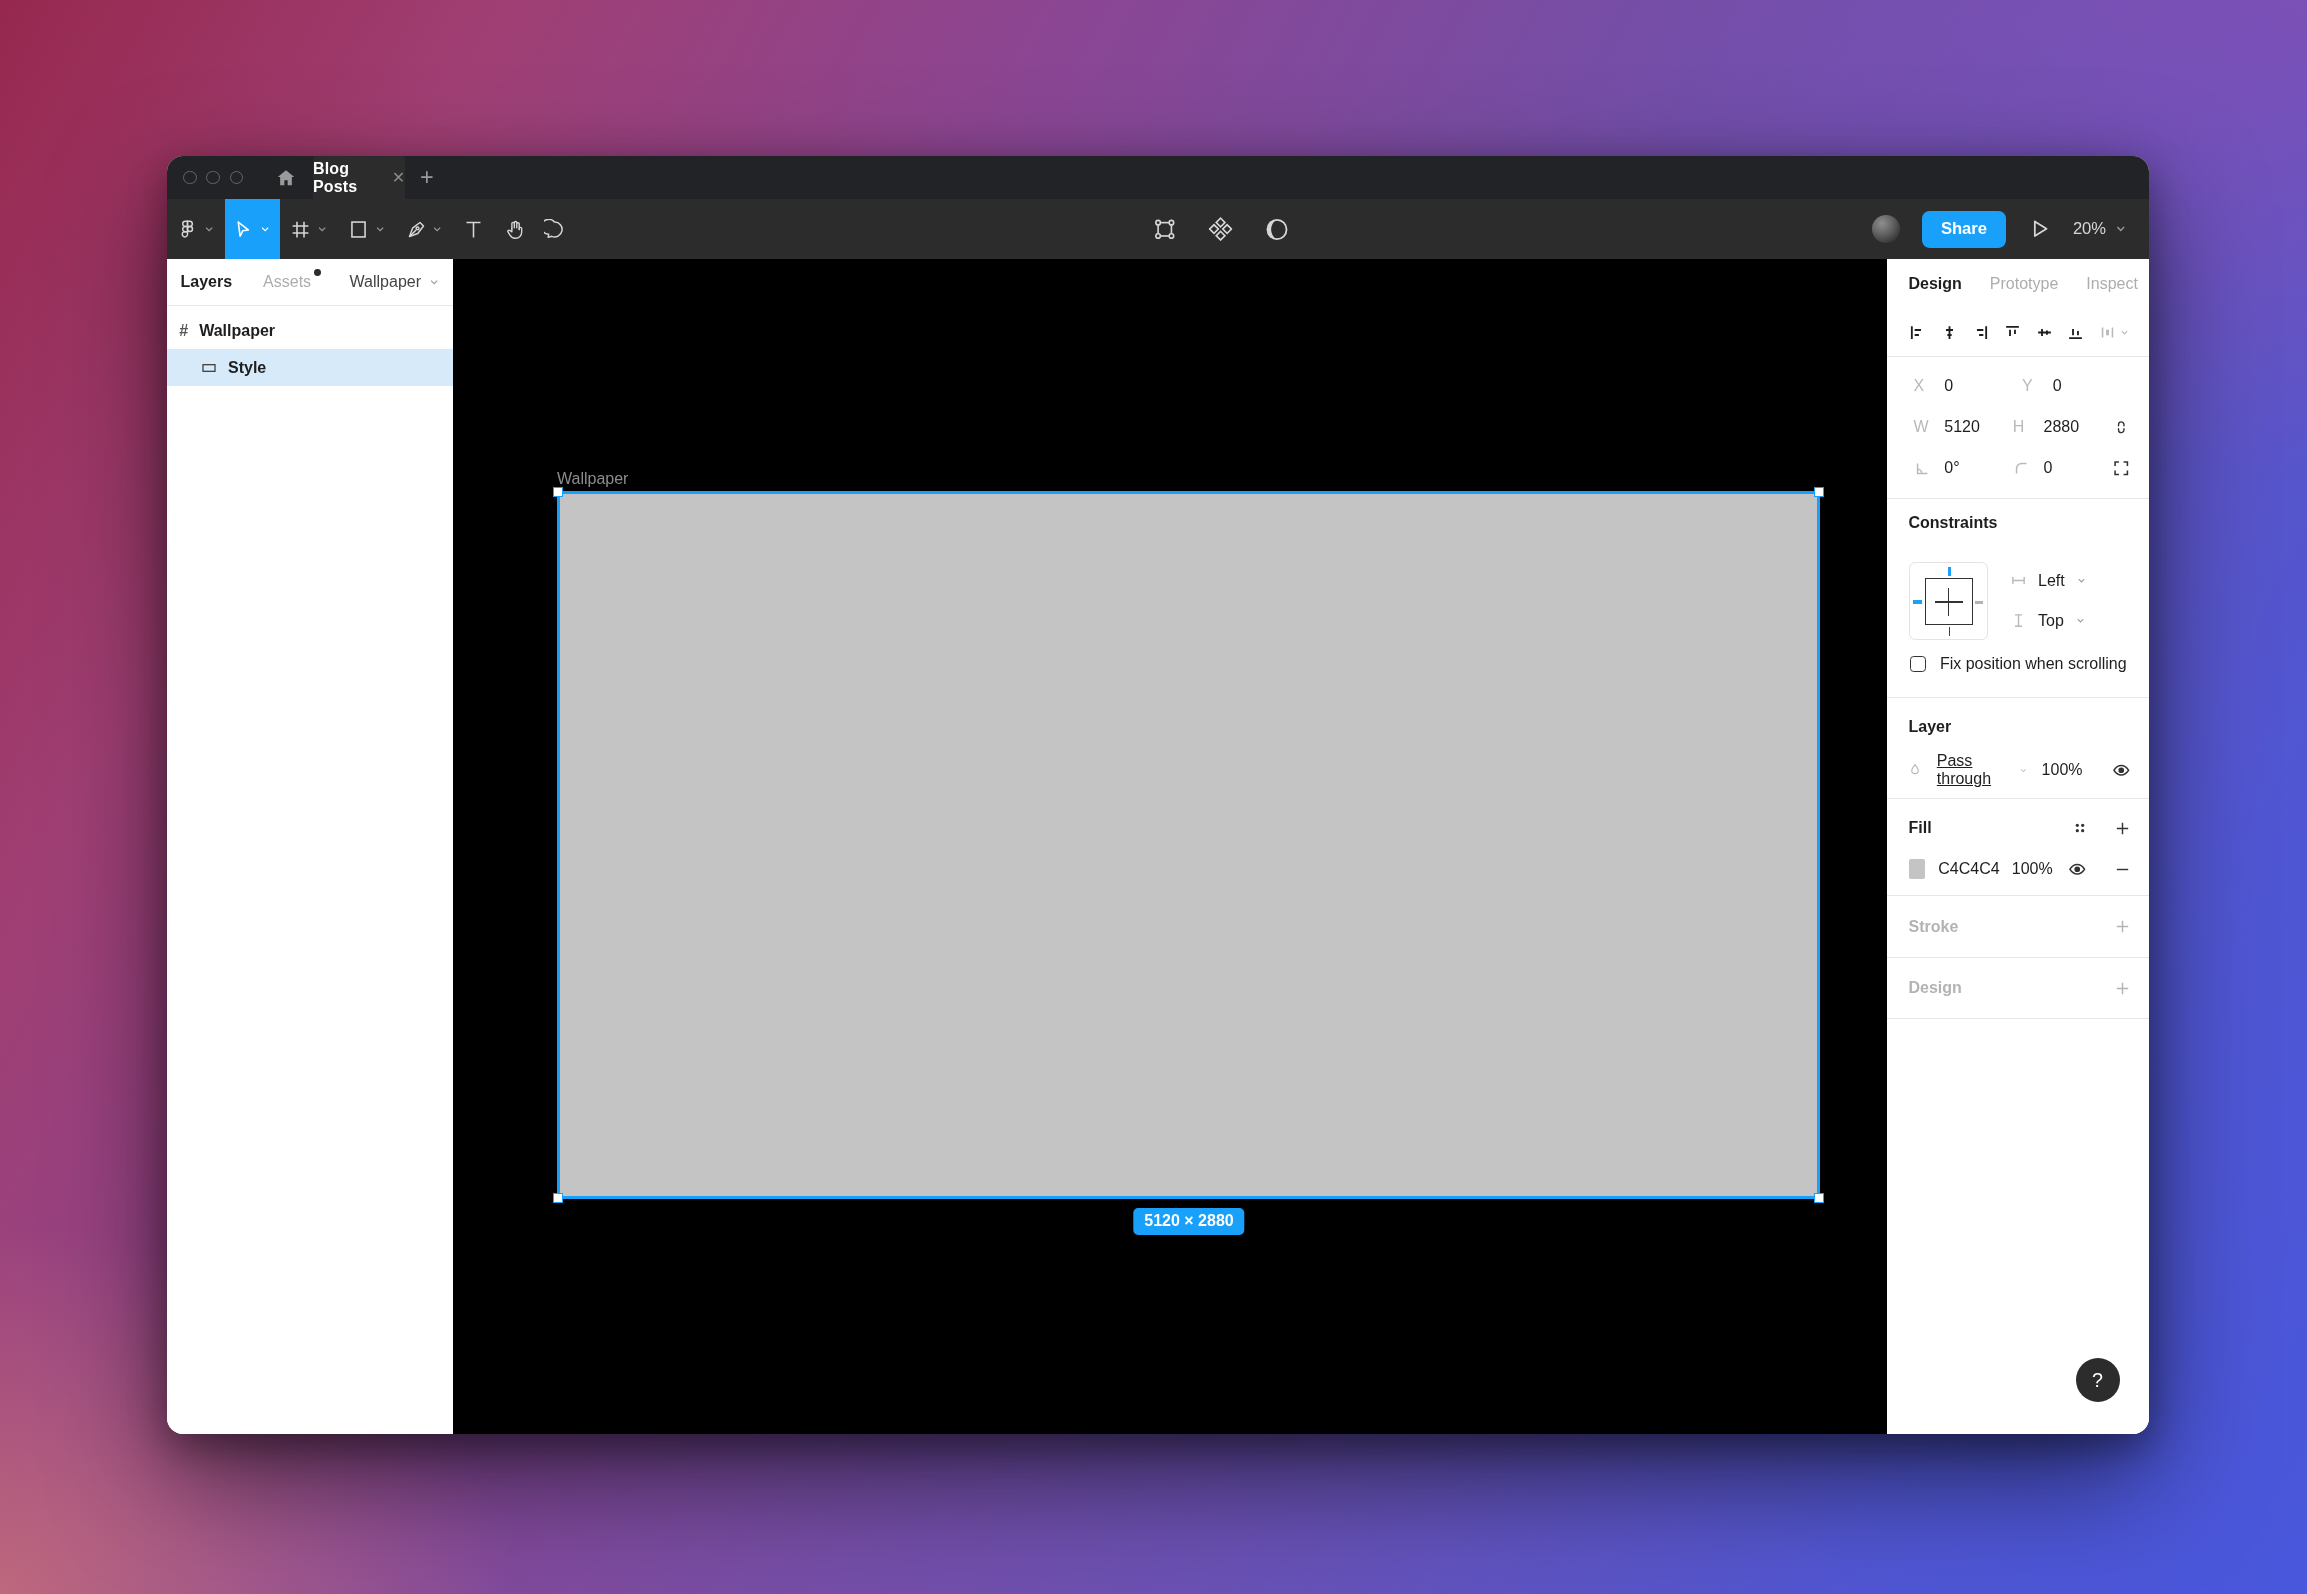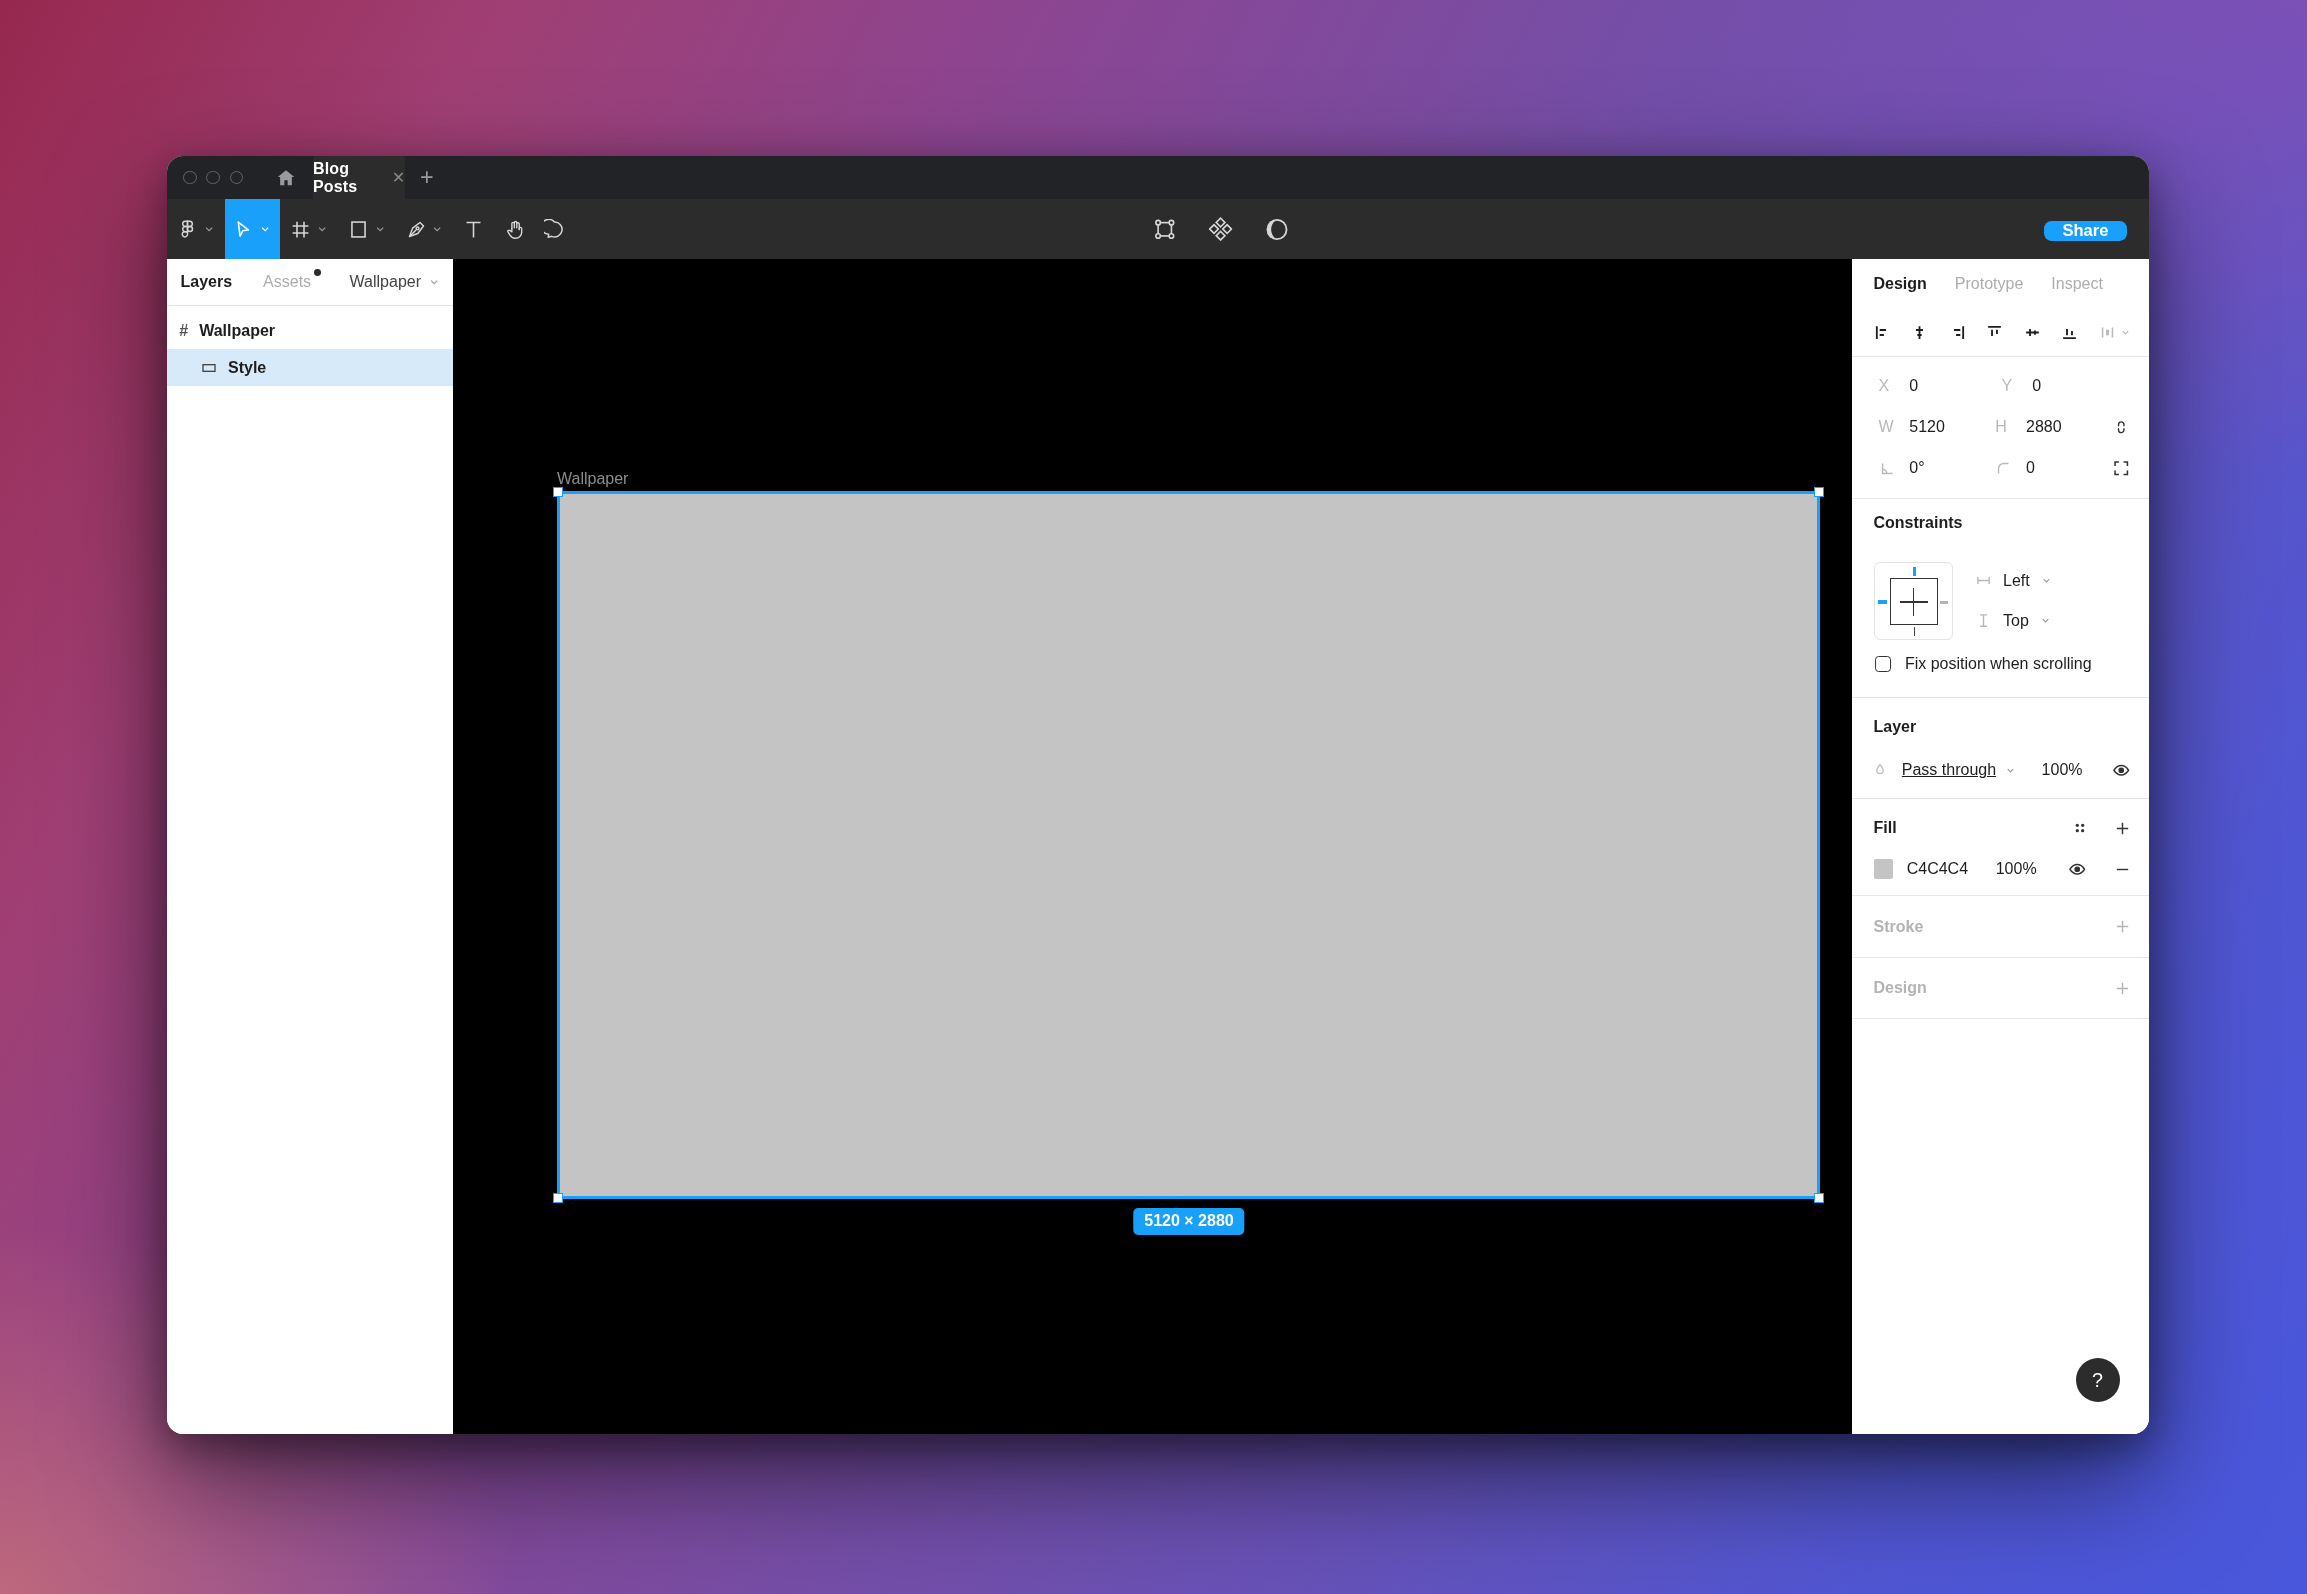--- a/index.html
+++ b/index.html
@@ -29,21 +29,21 @@
   .tab-title{ color:#fff; font-size:16px; font-weight:700; letter-spacing:0.1px; }
   .tab-close{ color:#8a8a8a; font-size:16px; line-height:1; }
   .newtab{ display:flex; align-items:center; padding:0 14.8px; color:#9a9a9a; font-size:23.4px; font-weight:300; }
 
   
   .toolbar{ height:60px; background:#2c2c2c; display:flex; align-items:center; flex:0 0 auto; position:relative; color:#d6d6d6; }
   .tb-left{ display:flex; align-items:center; height:100%; }
   .tb-group{ display:flex; align-items:center; gap:4.9px; padding:0 9.8px; height:100%; }
   .tool-active{ background:#18A0FB; color:#fff; padding:0 8.6px; }
   .tb-center{ position:absolute; left:50%; top:0; height:100%; transform:translateX(-4%); display:flex; align-items:center; gap:31px; }
-  .tb-right{ margin-left:auto; display:flex; align-items:center; gap:22px; padding-right:22px; height:100%;flex-direction:column; }
+  .tb-right{ margin-left:auto; display:flex; align-items:center; gap:22px; padding-right:22px; height:100%; }
   .avatar{ width:28px; height:28px; border-radius:50%;
     background:radial-gradient(circle at 35% 30%, #8d8d8d 0%, #6a6a6a 35%, #3a3a3a 75%, #262626 100%); }
   .share-btn{ background:#18A0FB; color:#fff; font-size:16.6px; font-weight:600; border:none;
     border-radius:7.4px; padding:0 18.5px; height:37px; display:flex; align-items:center; }
   .zoom-ctl{ display:flex; align-items:center; gap:7.4px; color:#d6d6d6; font-size:16.6px; }
 
   svg{ display:block; }
 
   
   .main{ flex:1; display:flex; min-height:0; }
@@ -68,21 +68,21 @@
   .sel-rect{ position:absolute; left:104px; top:232px; width:1263px; height:708px;
     border:3.7px solid #18A0FB; }
   .handle{ position:absolute; width:9.8px; height:9.8px; background:#fff; border:1.8px solid #18A0FB; }
   .h-tl{ left:-6.8px; top:-6.8px; } .h-tr{ right:-6.8px; top:-6.8px; }
   .h-bl{ left:-6.8px; bottom:-6.8px; } .h-br{ right:-6.8px; bottom:-6.8px; }
   .size-badge{ position:absolute; left:736px; top:949px; transform:translateX(-50%);
     background:#18A0FB; color:#fff; font-size:16px; font-weight:600; border-radius:4.9px;
     padding:3.7px 11px 4.9px; white-space:nowrap; }
 
   
-  .right-panel{ width:297px; background:#fff; flex:0 0 auto; position:relative; font-size:16px; color:#1e1e1e; }
+  .right-panel{ width:262px; background:#fff; flex:0 0 auto; position:relative; font-size:16px; color:#1e1e1e; }
   .rp-tabs{ height:49px; display:flex; align-items:center; gap:28px; padding:0 21.5px; }
   .rp-tab{ font-weight:700; color:#1e1e1e; }
   .rp-tab.dim{ color:#adadad; font-weight:400; }
   .align-row{ height:49px; border-bottom:1.2px solid #e6e6e6; display:flex; align-items:center; justify-content:space-between; padding:0 18.5px 0 22px; color:#1e1e1e; }
   .dim-ico{ color:#b9b9b9; }
 
   .pos-section{ border-bottom:1.2px solid #e6e6e6; padding:8.6px 0 9.8px; }
   .p-row{ height:41px; display:flex; align-items:center; padding:0 18.5px 0 26.5px; }
   .fld{ width:123px; display:flex; align-items:center; gap:12.3px; }
   .fld .lbl{ color:#b9b9b9; min-width:18.5px; }

